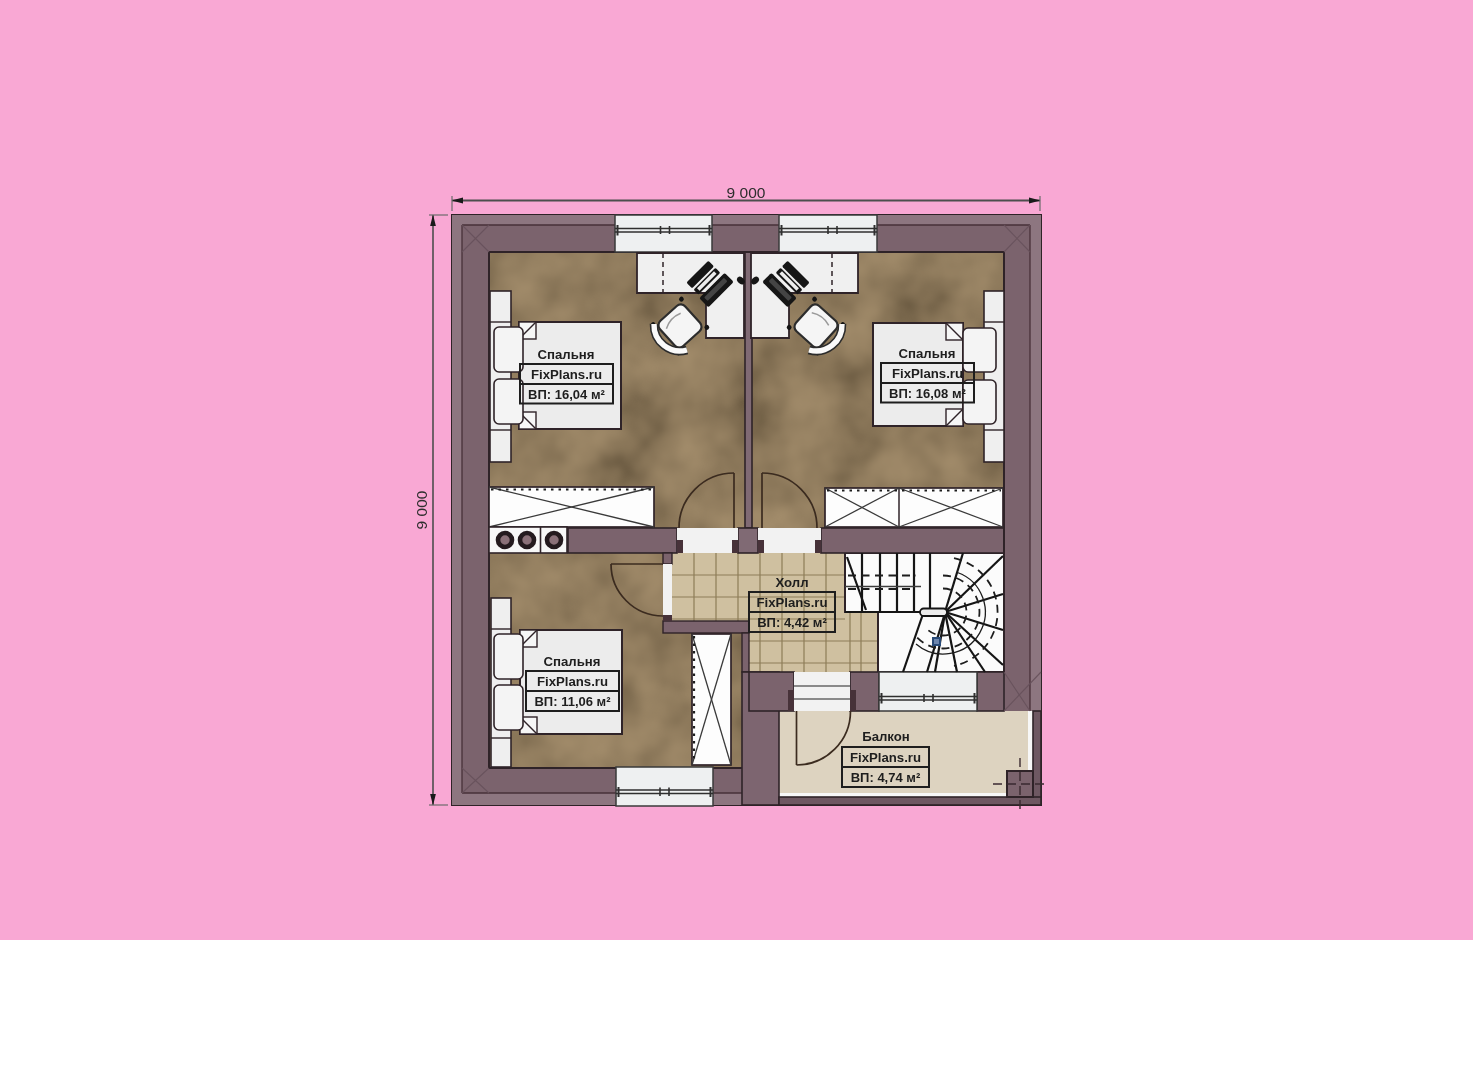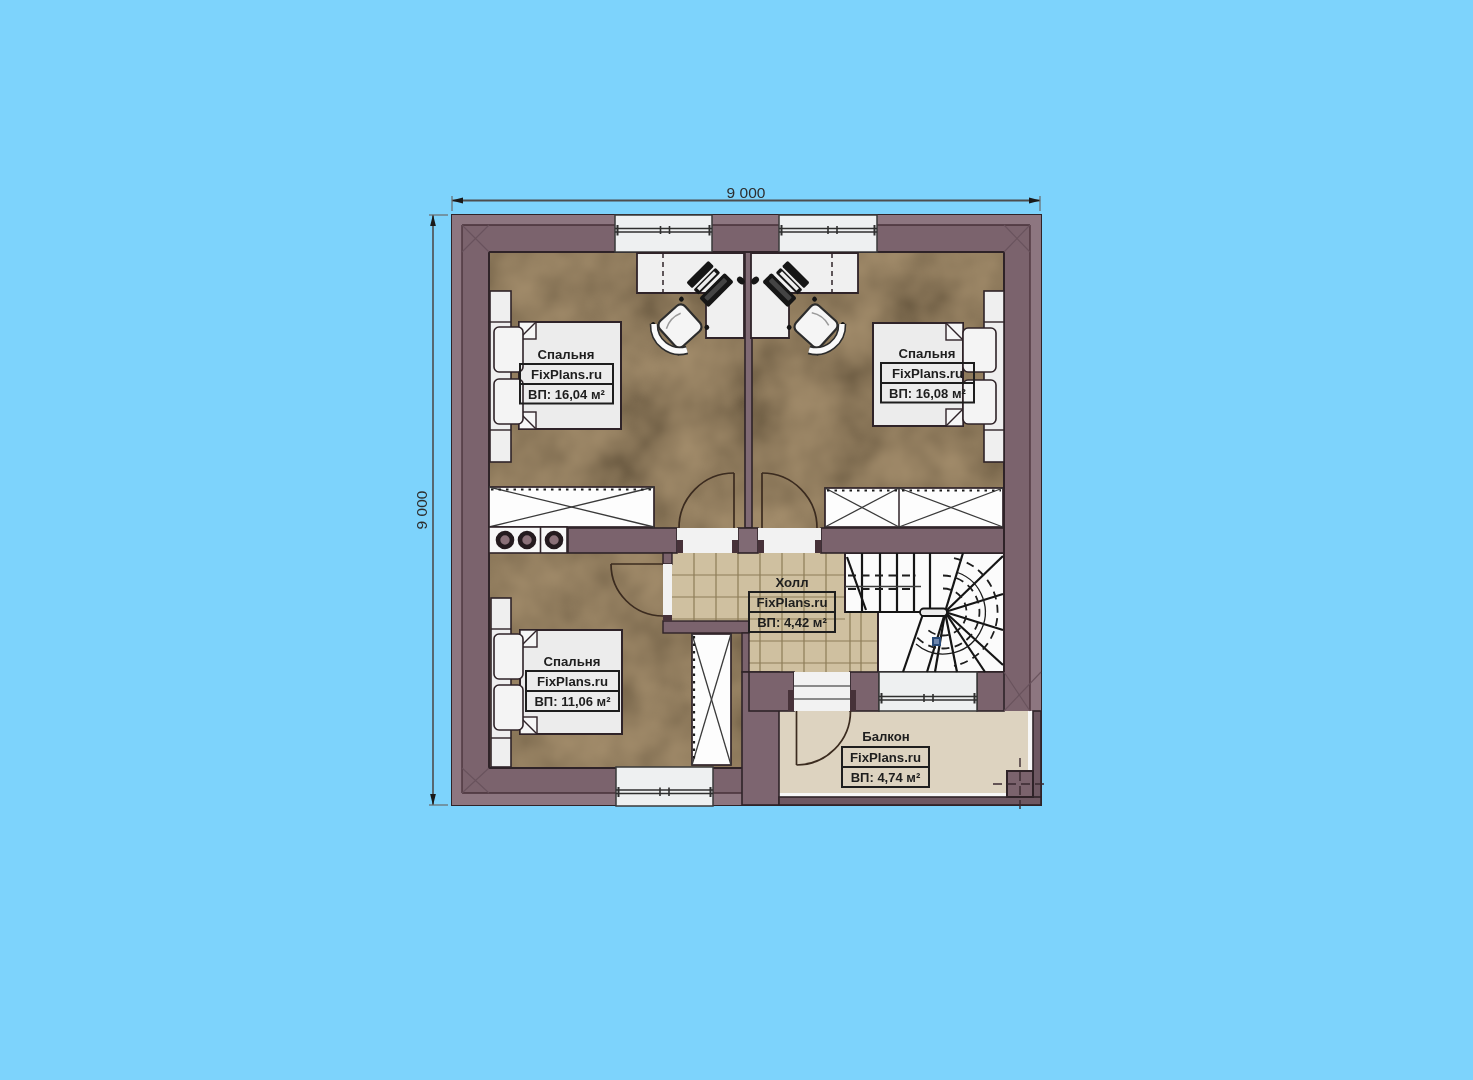--- a/index.html
+++ b/index.html
@@ -1,16 +1,16 @@
 <!DOCTYPE html>
 <html><head>
 <meta charset="utf-8">
 <style>
   html,body{margin:0;padding:0;background:#ffffff;}
-  #stage{position:relative;width:1473px;height:1080px;background:#7dd3fc;overflow:hidden;}
+  #stage{position:relative;width:1473px;height:940px;background:#f9a8d4;overflow:hidden;}
   svg{position:absolute;left:0;top:0;}
   text{font-family:"Liberation Sans", sans-serif;}
 </style>
 </head>
 <body>
 <div id="stage">
 <svg width="1473" height="1080" viewBox="0 0 1473 1080">
 
 <defs>
 <filter id="mottle" x="0" y="0" width="100%" height="100%">

